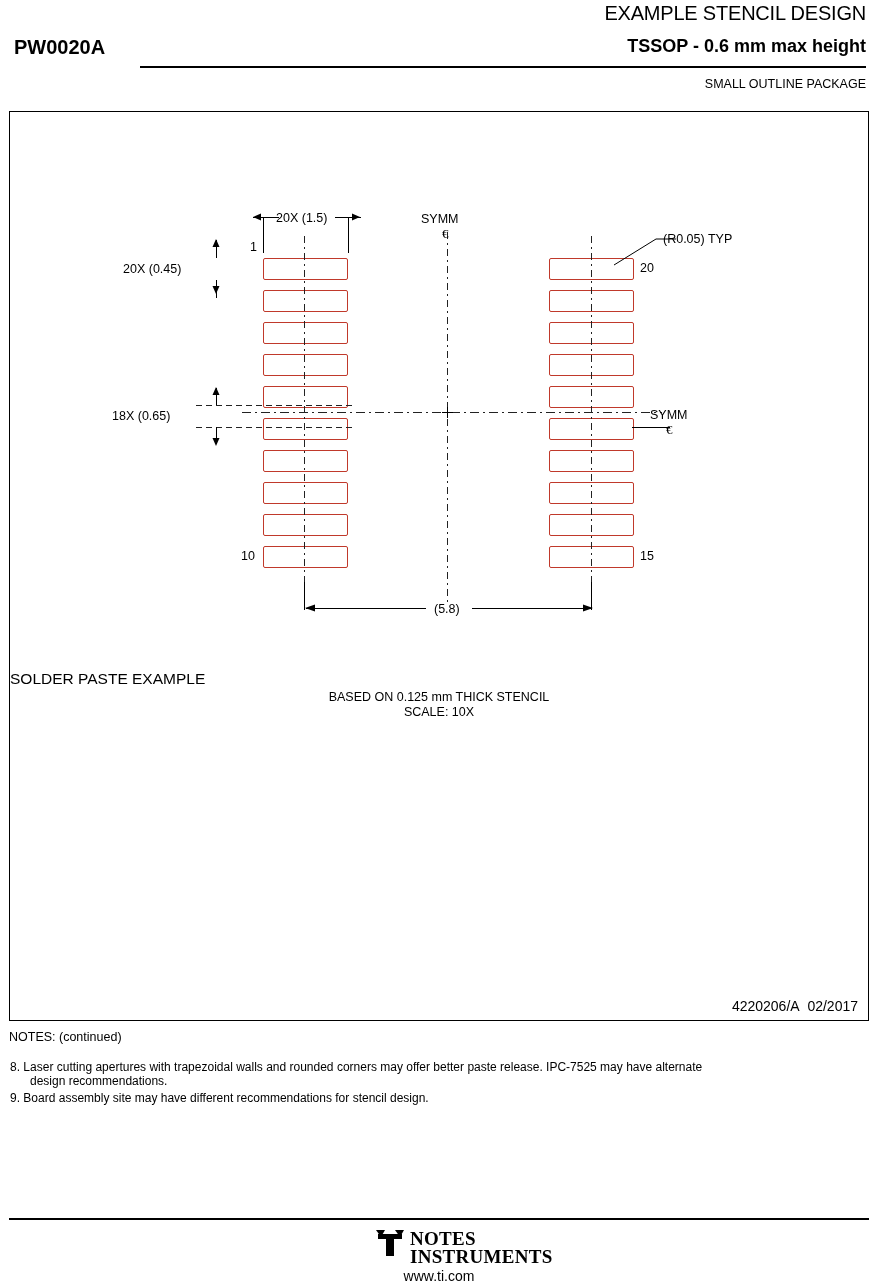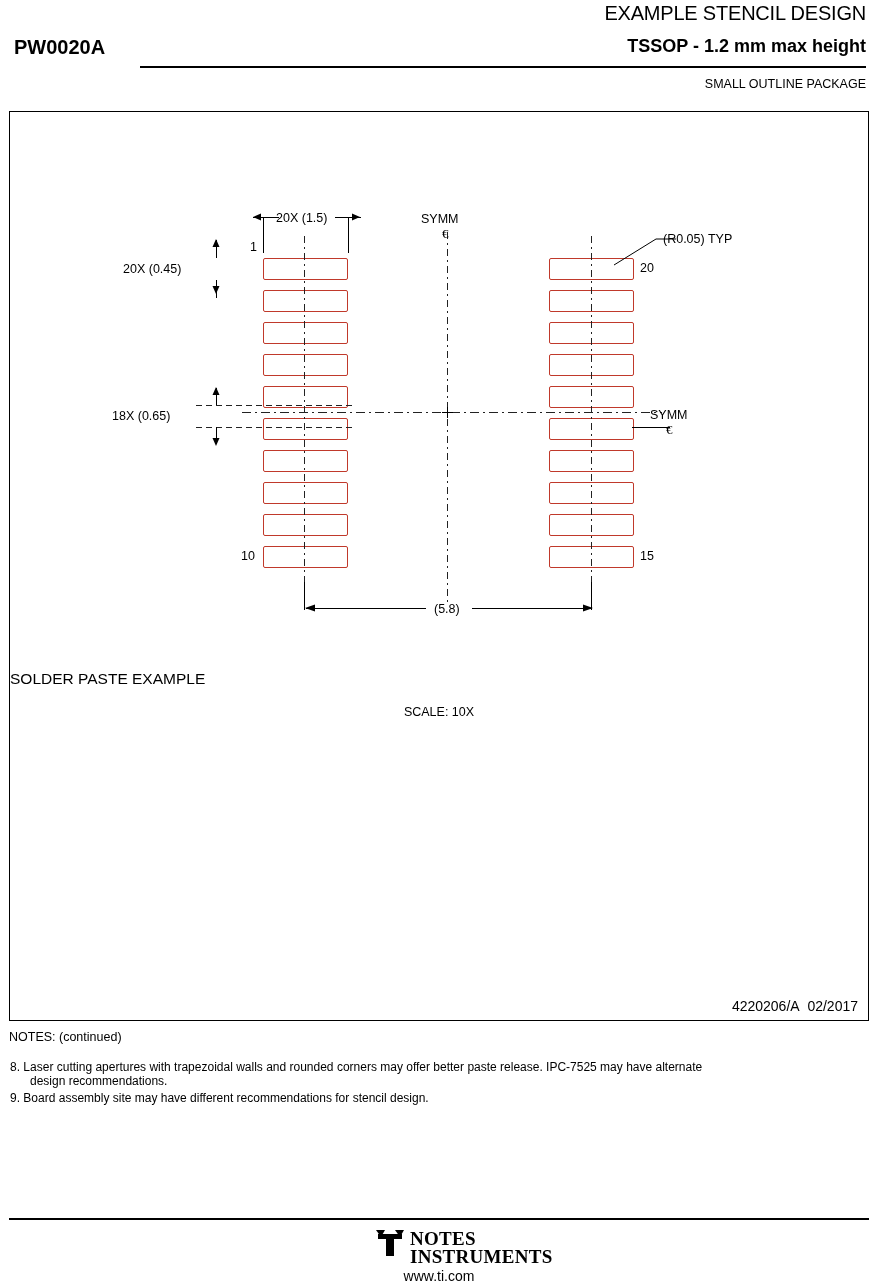--- a/index.html
+++ b/index.html
@@ -208,21 +208,21 @@
     text-align: center;
     font-size: 14px;
   }
 </style>
 </head>
 <body>
 
 <div class="header">
   <div class="hdr-title">EXAMPLE STENCIL DESIGN</div>
   <div class="hdr-left">PW0020A</div>
-  <div class="hdr-right">TSSOP - 1.2 mm max height</div>
+  <div class="hdr-right">TSSOP - 0.6 mm max height</div>
   <div class="hdr-rule"></div>
   <div class="hdr-sub">SMALL OUTLINE PACKAGE</div>
 </div>
 
 <div class="frame">
   <div class="drawing">
 
     <div class="pad" style="left:253px; top:146px; width:85px; height:22px;"></div>
     <div class="pad" style="left:253px; top:178px; width:85px; height:22px;"></div>
     <div class="pad" style="left:253px; top:210px; width:85px; height:22px;"></div>
@@ -307,20 +307,21 @@
     <div class="solid-h" style="left:462px; top:496px; width:120px;"></div>
     <svg width="292" height="14" style="position:absolute; left:293px; top:490px;">
       <polygon points="2,6 12,2.4 12,9.6" fill="#000"></polygon>
       <polygon points="290,6 280,2.4 280,9.6" fill="#000"></polygon>
     </svg>
     <div class="solid-v" style="left:294px; top:470px; height:28px;"></div>
     <div class="solid-v" style="left:581px; top:470px; height:28px;"></div>
     <div class="lbl" style="left:424px; top:490px;">(5.8)</div>
 
     <div class="caption-main" style="top:558px;">SOLDER PASTE EXAMPLE</div>
+    <div class="caption-sub" style="top:578px;">BASED ON 0.125 mm THICK STENCIL</div>
     <div class="caption-sub" style="top:593px;">SCALE: 10X</div>
   </div>
 
   <div class="docnum">
     <span>4220206/A</span>&nbsp;&nbsp;<span>02/2017</span>
   </div>
 </div>
 
 <div class="notes-title">NOTES: (continued)</div>
 

